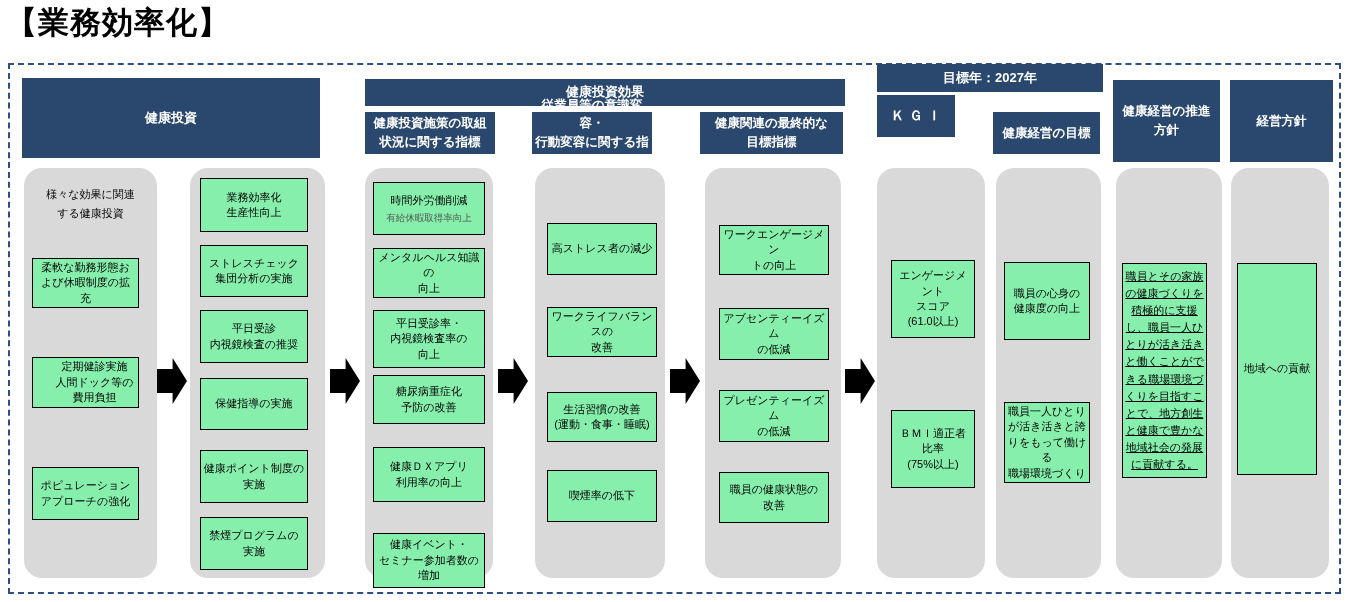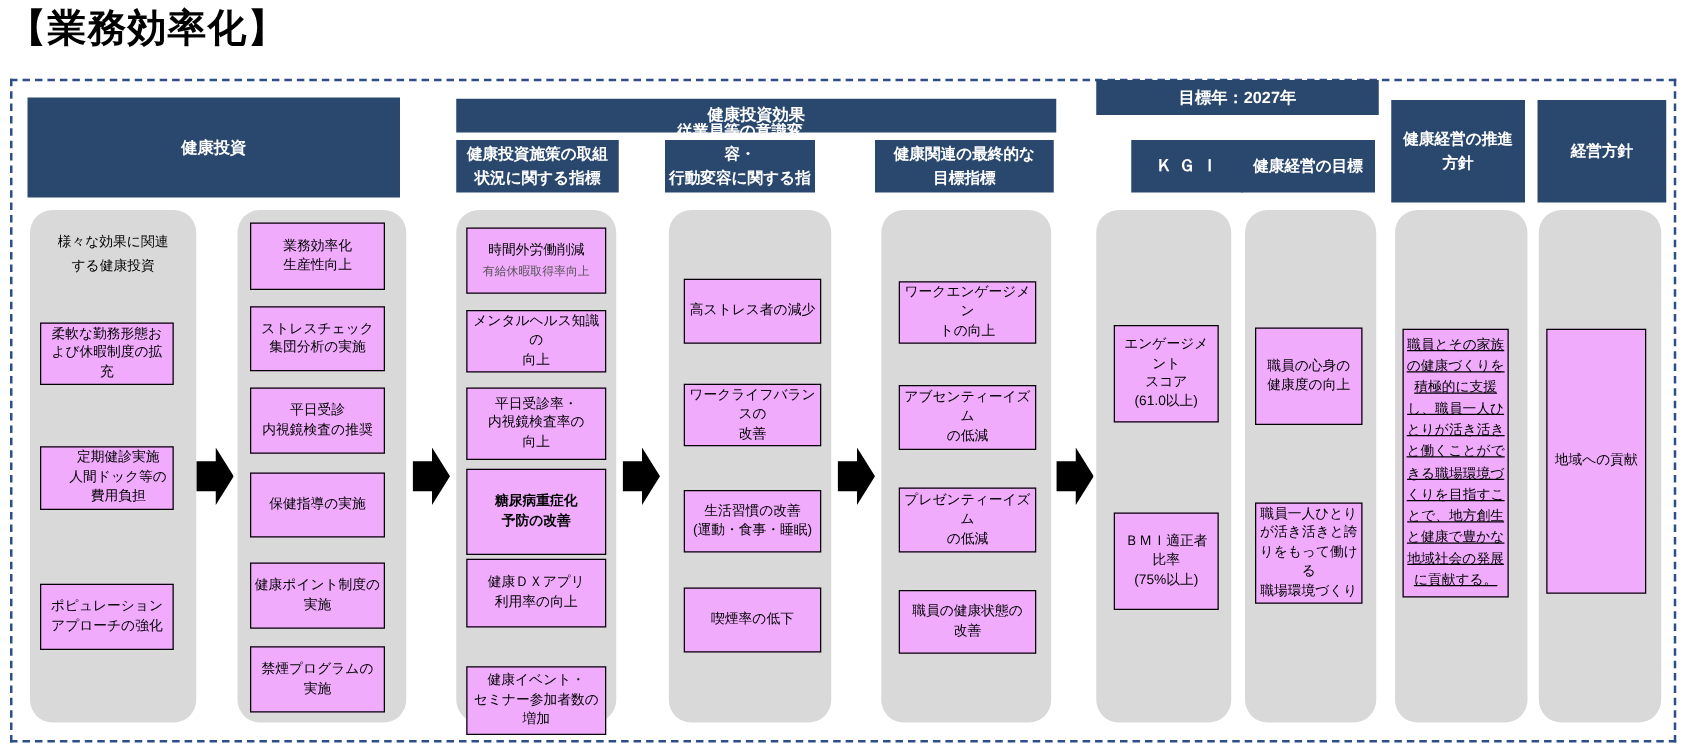--- a/index.html
+++ b/index.html
@@ -6,21 +6,21 @@
   body{font-family:"Liberation Sans",sans-serif;color:#000;}
   .canvas{position:relative;width:1349px;height:602px;background:#fff;overflow:hidden;}
   .title{position:absolute;left:6px;top:2px;font-size:31px;font-weight:800;letter-spacing:1px;color:#000;}
   .frame{position:absolute;left:8px;top:63px;width:1329px;height:527px;border:2px dashed #2d4e86;background:#fff;}
   .hdr{position:absolute;background:#2a486e;color:#fff;font-weight:bold;font-size:13px;
        display:flex;align-items:center;justify-content:center;text-align:center;
        white-space:pre-line;line-height:1.45;}
   .hdr.sub{font-size:12.5px;line-height:1.5;}
   .kgi-text{letter-spacing:.35em;padding-left:.35em;font-size:13.5px;}
   .col{position:absolute;top:168px;height:410px;background:#d9d9d9;border-radius:18px;}
-  .box{position:absolute;background:#f0abfc;border:1.5px solid #000;display:flex;flex-direction:column;
+  .box{position:absolute;background:#86efac;border:1.5px solid #000;display:flex;flex-direction:column;
        align-items:center;justify-content:center;text-align:center;font-size:11px;line-height:1.4;
        white-space:pre-line;padding:2px;box-sizing:border-box;}
   .caption{position:absolute;font-size:11px;line-height:1.7;text-align:center;white-space:pre-line;}
   .subline{font-size:9.5px;color:#555;margin-top:2px;}
   .statement{line-height:1.55;text-decoration:underline;}
   .arrow{position:absolute;width:30px;height:46px;background:#000;
          clip-path:polygon(0% 24%,52% 24%,52% 0%,100% 50%,52% 100%,52% 76%,0% 76%);}
 </style>
 </head>
 <body>
@@ -33,21 +33,21 @@
 
   <div class="hdr" style="left:22px;top:78px;width:298px;height:80px;">健康投資</div>
   <div class="hdr" style="left:365px;top:79px;width:480px;height:27px;">健康投資効果</div>
   <div class="hdr sub" style="left:365px;top:112px;width:130px;height:42px;">健康投資施策の取組
 状況に関する指標</div>
   <div class="hdr sub" style="left:532px;top:112px;width:120px;height:42px;">従業員等の意識変容・
 行動変容に関する指標</div>
   <div class="hdr sub" style="left:700px;top:112px;width:143px;height:42px;">健康関連の最終的な
 目標指標</div>
   <div class="hdr" style="left:877px;top:64px;width:226px;height:28px;text-align:right;">目標年：2027年</div>
-  <div class="hdr sub" style="left:877px;top:112px;width:89px;height:42px;margin-left:28px;"><span class="kgi-text">ＫＧＩ</span></div>
+  <div class="hdr sub" style="left:877px;top:95px;width:78px;height:42px;"><span class="kgi-text">ＫＧＩ</span></div>
   <div class="hdr sub" style="left:993px;top:112px;width:107px;height:42px;">健康経営の目標</div>
   <div class="hdr sub" style="left:1113px;top:80px;width:107px;height:82px;">健康経営の推進
 方針</div>
   <div class="hdr sub" style="left:1230px;top:80px;width:103px;height:82px;">経営方針</div>
 
   <div class="col" style="left:24px;width:133px;"></div>
   <div class="col" style="left:190px;width:135px;"></div>
   <div class="col" style="left:365px;width:128px;"></div>
   <div class="col" style="left:535px;width:130px;"></div>
   <div class="col" style="left:705px;width:136px;"></div>
@@ -87,21 +87,21 @@
 
   <div class="box" style="left:373px;top:182px;width:112px;height:53px;">
     <span>時間外労働削減</span>
     <span class="subline">有給休暇取得率向上</span>
   </div>
   <div class="box" style="left:373px;top:248px;width:112px;height:50px;">メンタルヘルス知識の
 向上</div>
   <div class="box" style="left:373px;top:310px;width:112px;height:58px;">平日受診率・
 内視鏡検査率の
 向上</div>
-  <div class="box" style="left:373px;top:375px;width:112px;height:69px;font-weight:bold;">糖尿病重症化
+  <div class="box" style="left:373px;top:375px;width:112px;height:49px;">糖尿病重症化
 予防の改善</div>
   <div class="box" style="left:373px;top:447px;width:112px;height:55px;">健康ＤＸアプリ
 利用率の向上</div>
   <div class="box" style="left:373px;top:533px;width:112px;height:55px;">健康イベント・
 セミナー参加者数の
 増加</div>
 
   <div class="box" style="left:547px;top:223px;width:110px;height:52px;">高ストレス者の減少</div>
   <div class="box" style="left:547px;top:307px;width:110px;height:50px;">ワークライフバランスの
 改善</div>

